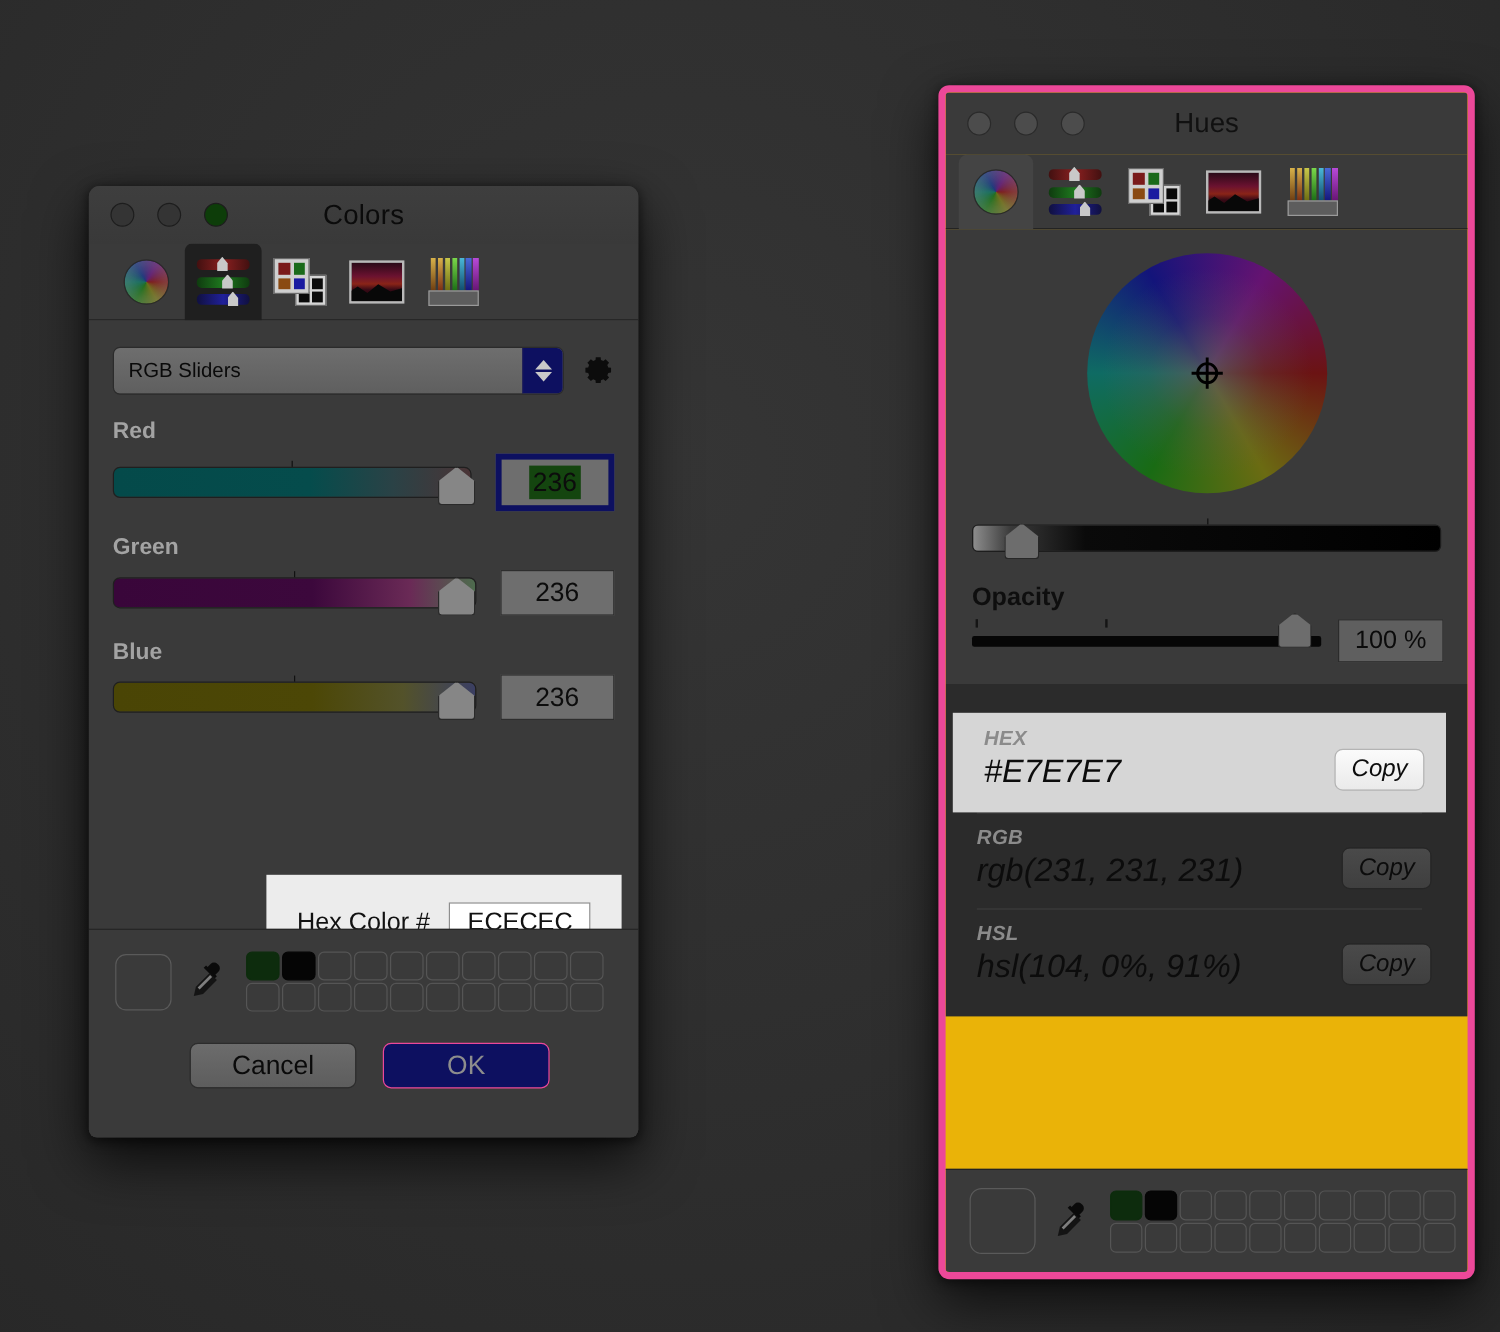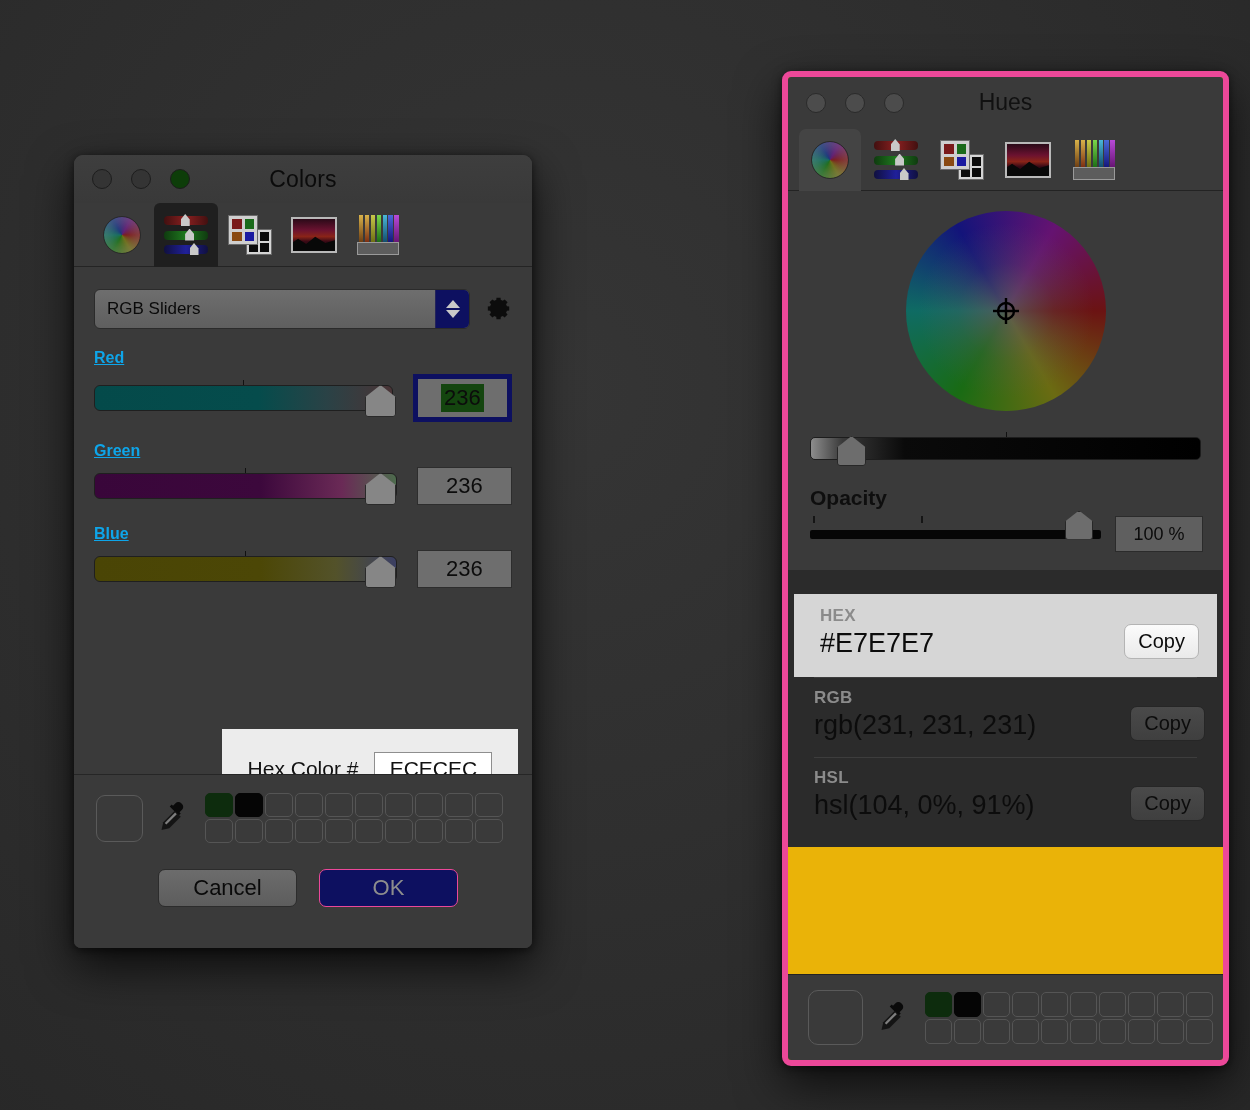--- a/index.html
+++ b/index.html
@@ -95,21 +95,21 @@
     align-items: center; justify-content: center; gap: 2px;
     border-left: 1px solid #23235a;
   }
   .popup .stepper span { display:block; width: 0; height: 0; border-left: 7px solid transparent; border-right: 7px solid transparent; }
   .popup .stepper span.up { border-bottom: 8px solid #c9c9c9; }
   .popup .stepper span.dn { border-top: 8px solid #c9c9c9; }
   .gear { width: 28px; height: 28px; position: relative; }
   .gear svg { display:block; }
 
   .slider-group { margin-top: 20px; }
-  .slider-label { font-size: 16px; color: #0ea5e9; margin-bottom: 7px; font-weight: 600; text-decoration: underline; }
+  .slider-label { font-size: 19px; color: #a3a3a3; margin-bottom: 7px; font-weight: 600; }
   .slider-row { display: flex; align-items: center; gap: 20px; }
   .track {
     position: relative; height: 26px; width: 311px;
     border-radius: 6px; border: 1px solid #1f1f1f;
   }
   .track .tick { position:absolute; left:50%; top:-6px; width:1px; height:5px; background:#111; }
   .track .knob {
     position: absolute; top: -1px; width: 31px; height: 32px;
     background: #868686; border: 1px solid #2a2a2a;
     clip-path: polygon(50% 0, 100% 38%, 100% 100%, 0 100%, 0 38%);
@@ -195,23 +195,23 @@
     background:#6d6d6d; border:1px solid #272727; clip-path: polygon(50% 0,100% 38%,100% 100%,0 100%,0 38%); border-radius: 3px; }
 
   .opacity-label { margin: 26px 0 6px 22px; font-size: 21px; color: #0e0e0e; font-weight: 600; }
   .opacity-row { display:flex; align-items:center; gap: 14px; padding: 0 20px 0 22px; }
   .opacity-track { position: relative; flex: 1; height: 9px; background: #060606; border-radius: 2px; }
   .opacity-track .t1 { position:absolute; left: 1%; top:-14px; width:2px; height:7px; background:#151515; }
   .opacity-track .t2 { position:absolute; left: 38%; top:-14px; width:2px; height:7px; background:#151515; }
   .opacity-track .knob { position:absolute; top:-19px; right: 8px; width: 28px; height: 29px;
     background:#6d6d6d; border:1px solid #272727; clip-path: polygon(50% 0,100% 38%,100% 100%,0 100%,0 38%); border-radius:3px; }
   .opacity-field { width: 88px; height: 36px; background:#5f5f5f; border:1px solid #2b2b2b;
-    display:flex; align-items:center; justify-content:center; font-size: 18px; color: #0b0b0b; }
-
-  .hw-values { background: #2b2b2b; padding: 24px 0 10px 0; }
+    display:flex; align-items:center; justify-content:center; font-size: 21px; color: #0b0b0b; }
+
+  .hw-values { background: #2b2b2b; padding: 24px 12px 10px 0; font-style: italic; }
   .val-row { position: relative; padding: 10px 18px 16px 26px; display:flex; align-items:flex-end; justify-content: space-between; }
   .val-row.highlight { background: #d6d6d6; padding-top: 12px; padding-bottom: 18px; margin: 0 6px; }
   .val-left .val-key { font-size: 17px; color: #8b8b8b; font-weight: 600; letter-spacing:.3px; margin-bottom: 2px; }
   .val-row.highlight .val-key { color: #8b8b8b; }
   .val-left .val-text { font-size: 27px; color: #0c0c0c; }
   .copy-btn { font-size: 20px; color: #0c0c0c; background: linear-gradient(#4a4a4a,#3f3f3f);
     border: 1px solid #262626; border-radius: 7px; padding: 5px 13px; }
   .val-row.highlight .copy-btn { background: linear-gradient(#fbfbfb,#eaeaea); border-color:#b4b4b4; }
   .divider { height: 1px; background: #3d3d3d; margin: 0 26px; }
 

